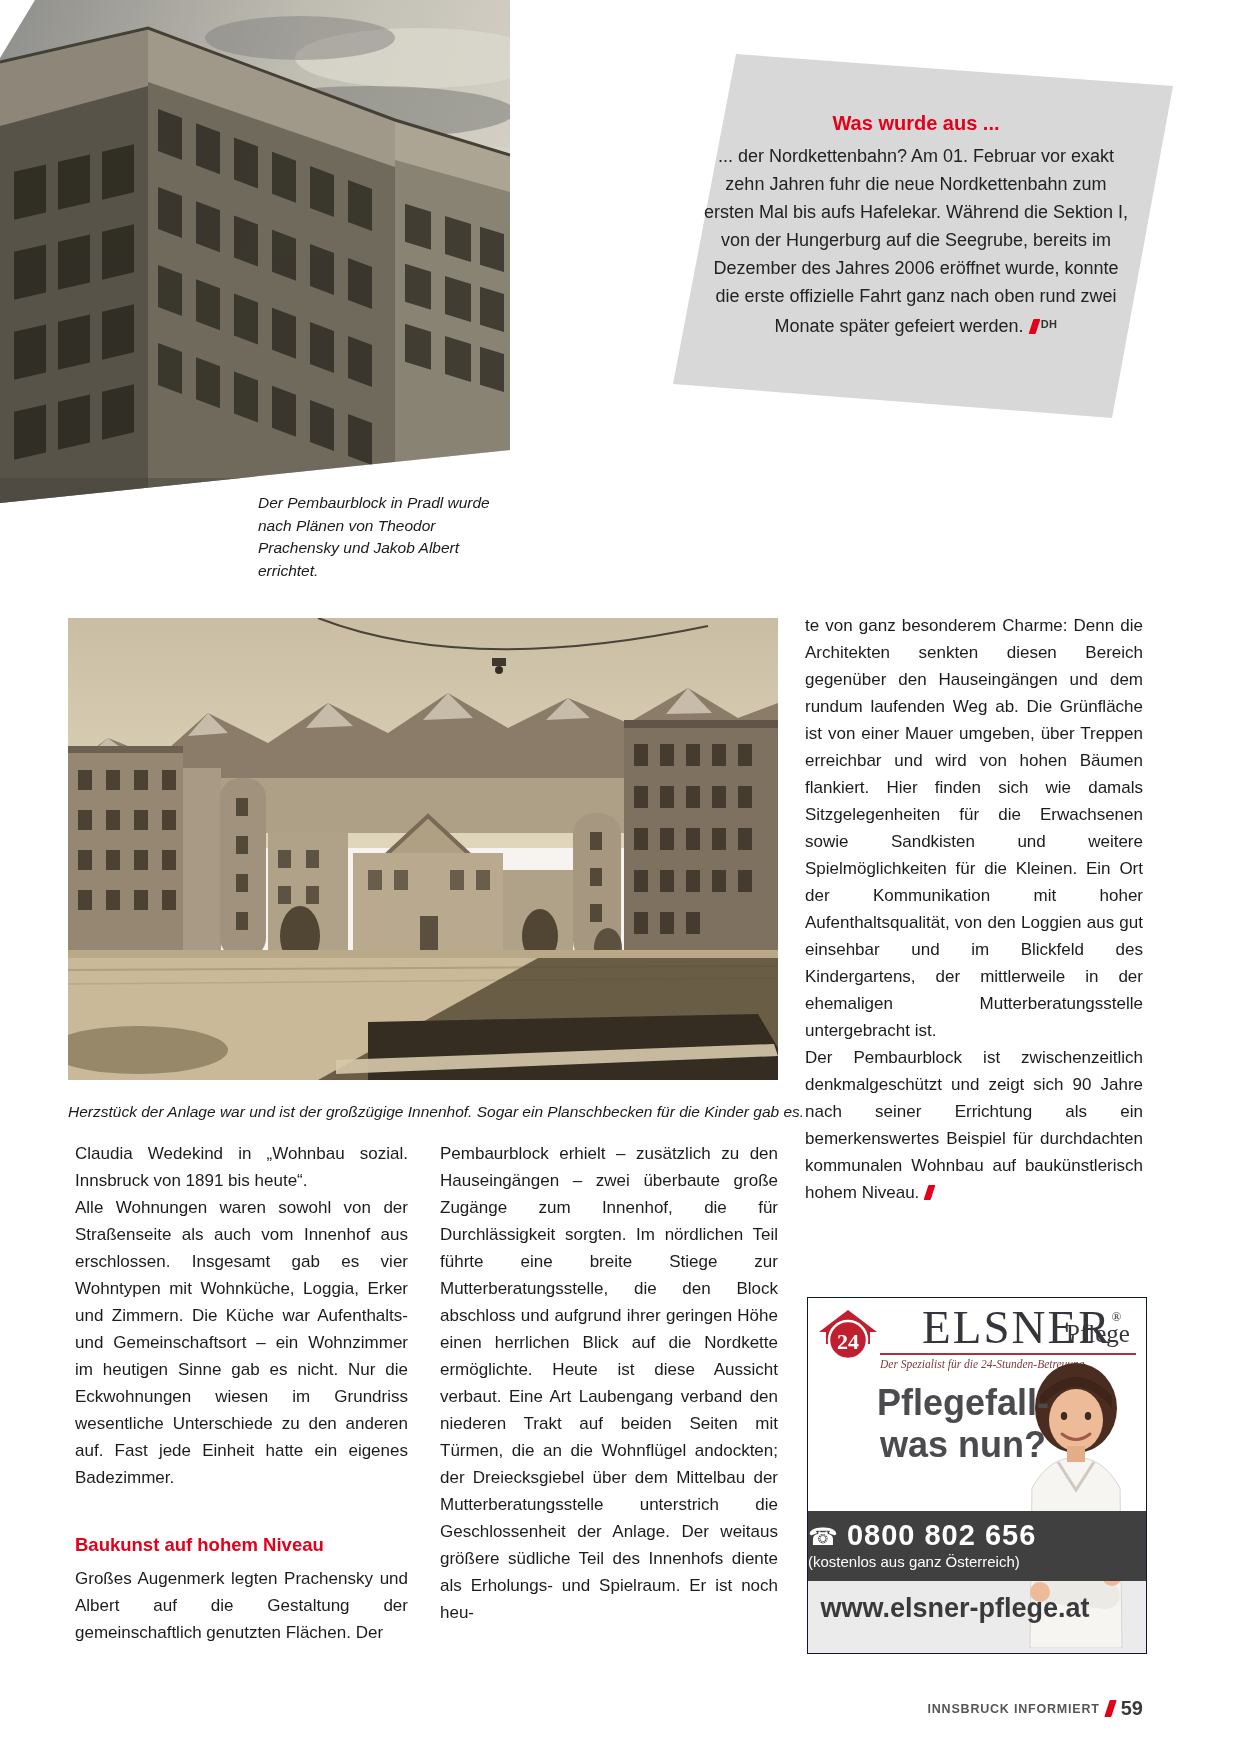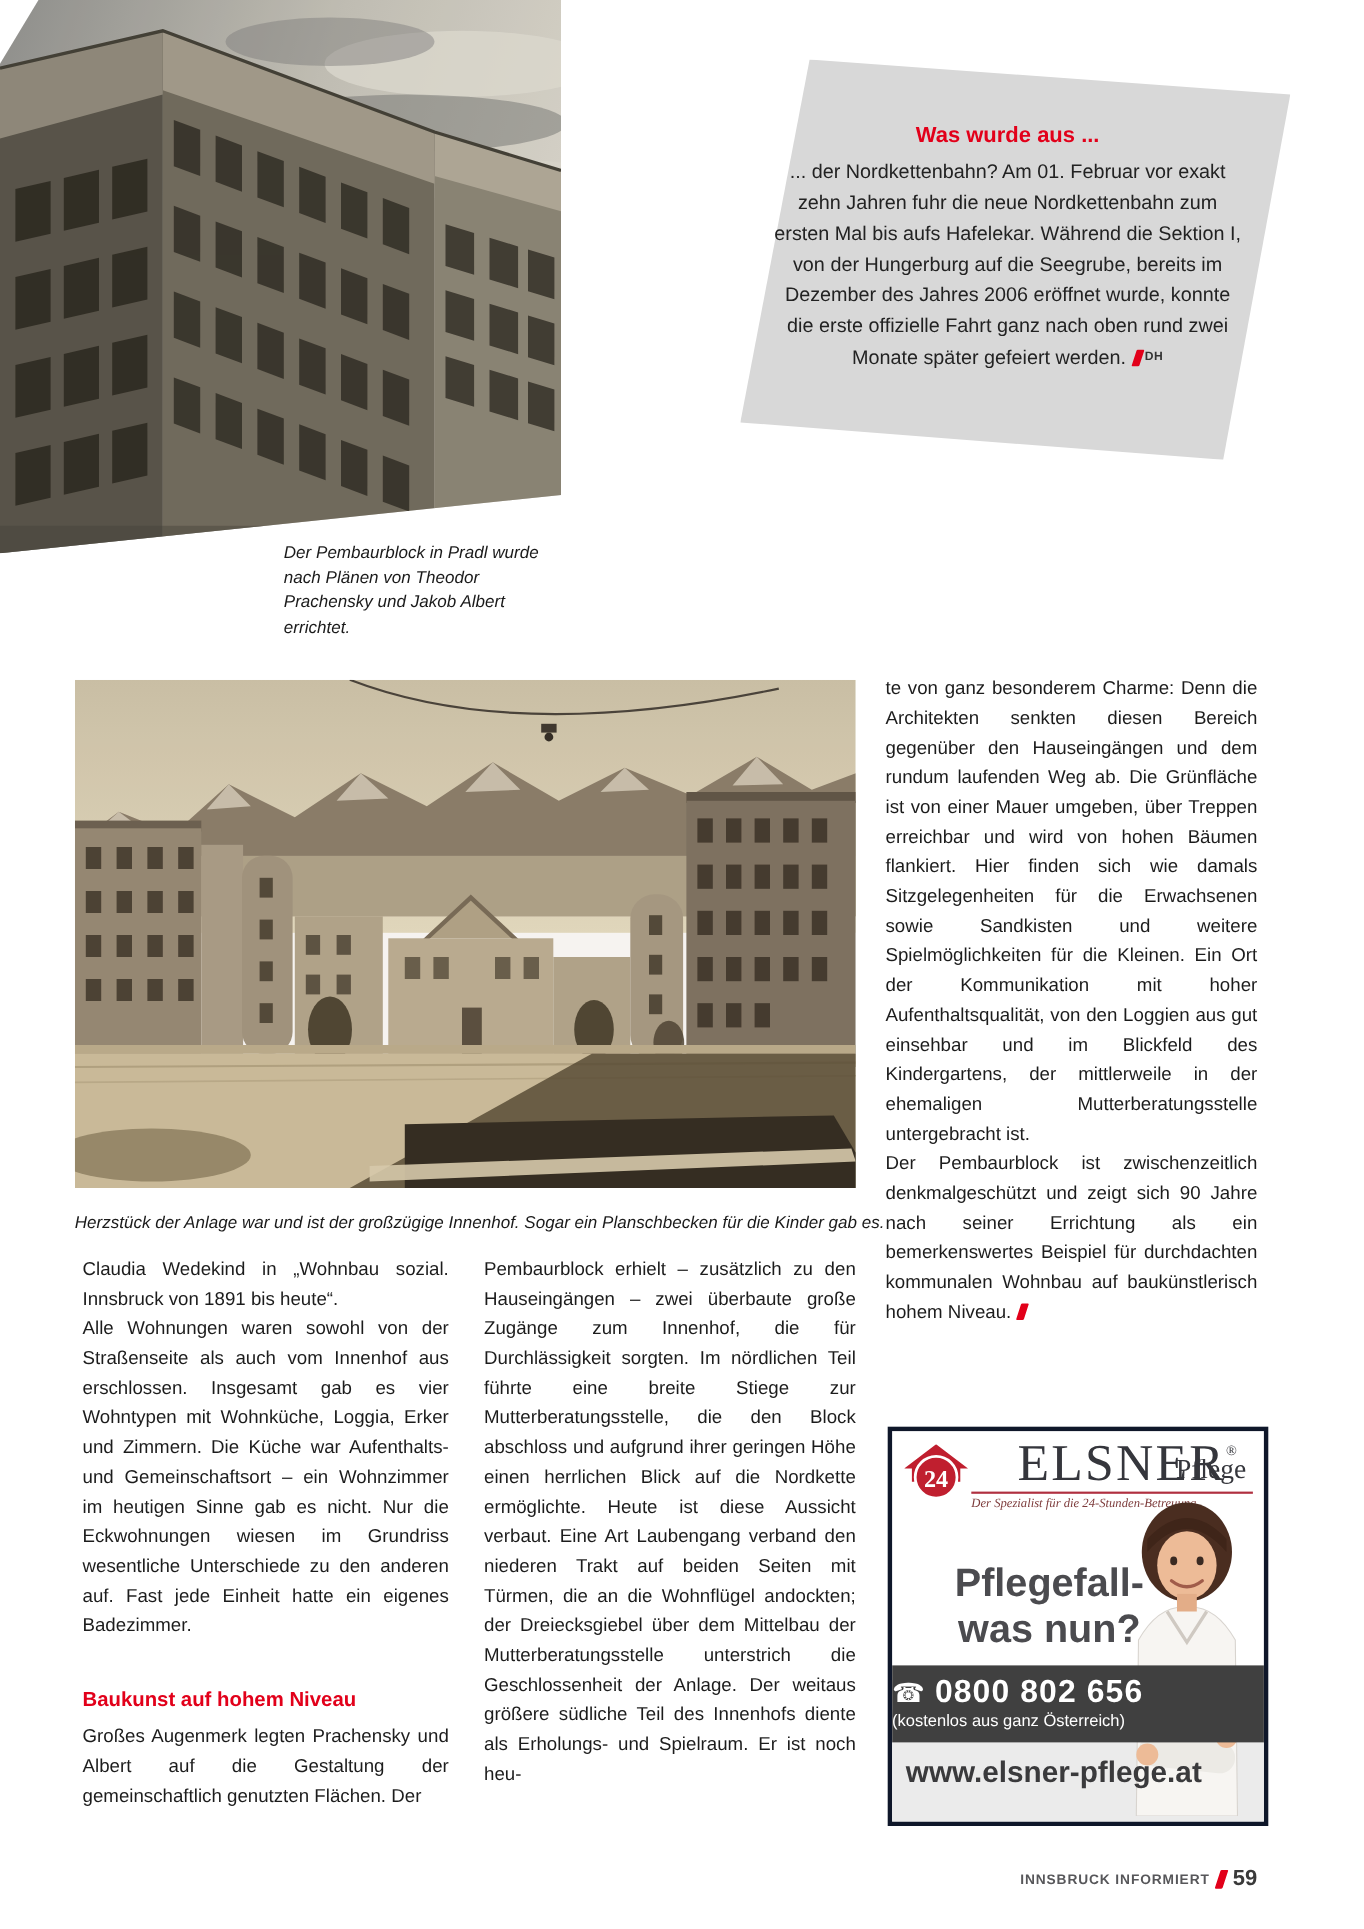--- a/index.html
+++ b/index.html
@@ -26,32 +26,32 @@
   .endmark{display:inline-block;width:7px;height:15px;background:#e2001a;
            transform:skewX(-18deg);margin:0 3px -2px 7px;border-radius:1px;}
   
   .col{font-size:17px;line-height:27px;text-align:justify;color:#1c1c1c;}
   .col p{margin:0;}
   #col1{left:75px;top:1140px;width:333px;}
   #col2{left:440px;top:1140px;width:338px;}
   #col3{left:805px;top:612px;width:338px;}
   .subhead{color:#e2001a;font-weight:bold;font-size:18.5px;margin:40px 0 7px 0 !important;text-align:left;}
   
-  #ad{left:807px;top:1297px;width:338px;height:355px;border:4px solid #0f172a;
+  #ad{left:807px;top:1297px;width:338px;height:355px;border:1px solid #0f172a;
       background:#fff;overflow:hidden;}
   #ad-logo-icon{left:11px;top:12px;width:58px;height:52px;}
   #ad-brand{left:72px;top:2px;font-family:"Liberation Serif",serif;font-size:47px;
             color:#35363c;letter-spacing:2px;font-weight:500;margin-left:42px;}
   #ad-brand sup{font-size:13px;vertical-align:22px;letter-spacing:0;}
   #ad-brand-suffix{left:258px;top:22px;font-family:"Liberation Serif",serif;
             font-size:25px;color:#35363c;}
   #ad-tagline{left:72px;top:55px;width:256px;border-top:2px solid #b03040;padding-top:3px;
             font-family:"Liberation Serif",serif;font-style:italic;font-size:11.5px;color:#7d3b3b;}
-  #ad-headline{left:28px;top:84px;width:230px;text-align:center;font-weight:bold;
-            font-size:36px;line-height:42px;color:#4b4b4f;z-index:3;margin-top:33px;}
+  #ad-headline{left:40px;top:84px;width:230px;text-align:center;font-weight:bold;
+            font-size:36px;line-height:42px;color:#4b4b4f;z-index:3;}
   #ad-person{right:4px;top:58px;width:132px;height:292px;z-index:1;}
   #ad-wwwband{left:0;top:283px;width:338px;height:72px;background:#ebebeb;z-index:0;}
   #ad-redband{left:0;top:213px;width:377px;height:70px;background:#404040;z-index:2;
             text-align:left;color:#fff;}
   #ad-phone-row{margin-top:8px;font-size:29px;font-weight:bold;letter-spacing:1px;}
   .phone-glyph{font-size:24px;font-weight:normal;margin-right:8px;}
   #ad-phone-note{font-size:15px;margin-top:1px;}
   #ad-www{left:0;top:295px;width:294px;text-align:center;font-size:27px;font-weight:bold;
             color:#3a3a3c;z-index:3;}
   

